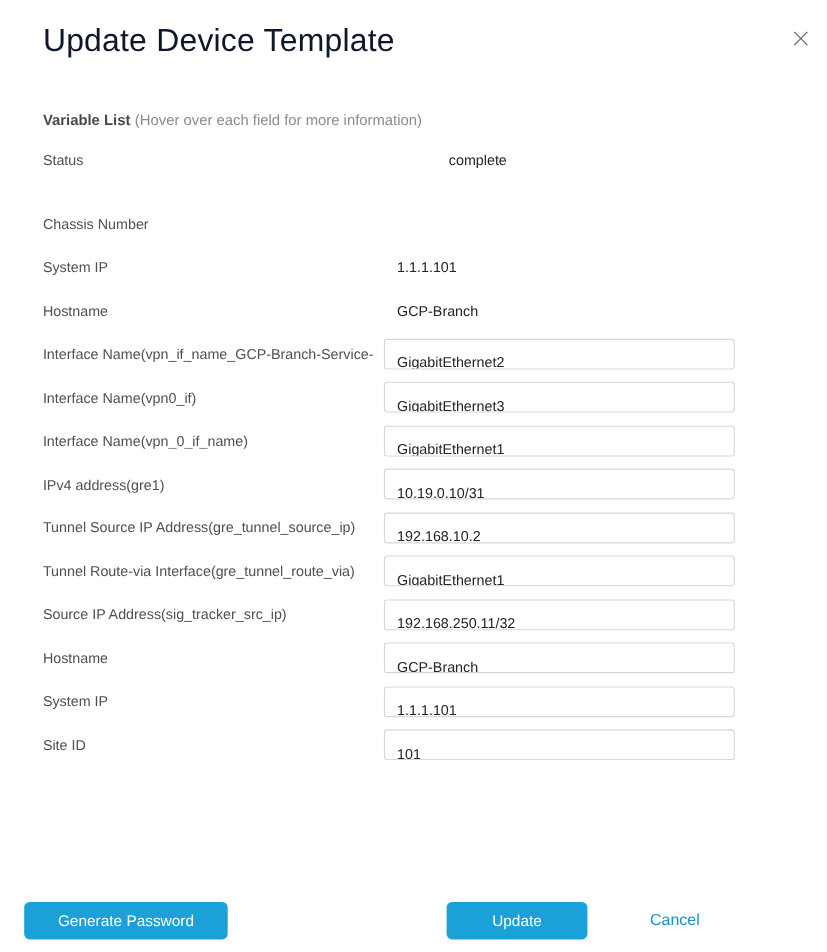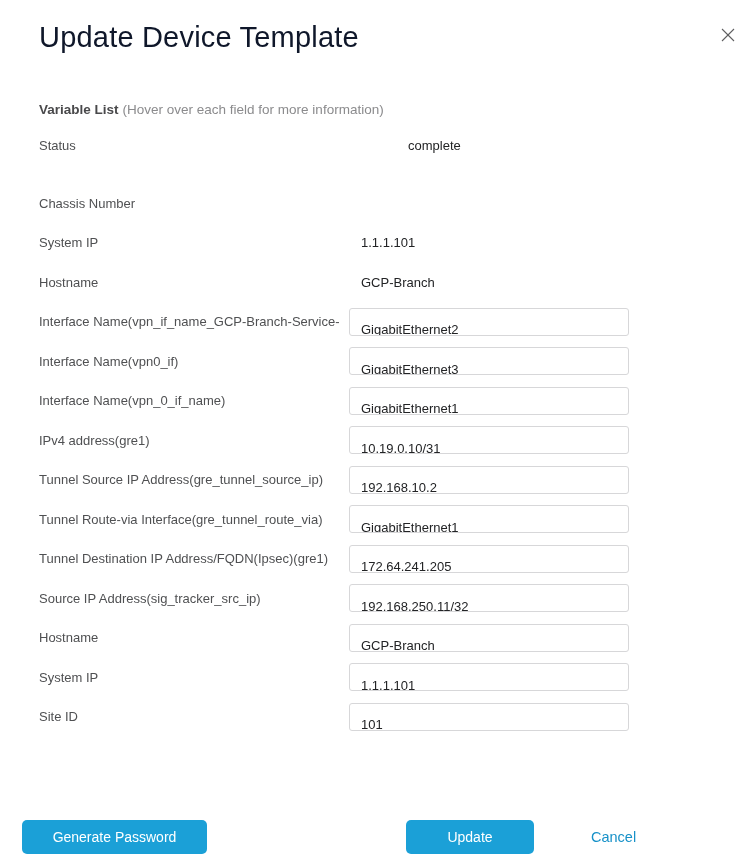--- a/index.html
+++ b/index.html
@@ -58,21 +58,21 @@
 
   .row-value-static {
     font-size: 13px;
     color: #222325;
     padding-left: 12px;
     white-space: nowrap;
     text-align: right;
   }
 
   .row-input {
-    width: 280px;
+    width: 319px;
     height: 28px;
     border: 1px solid #d7d7d9;
     border-radius: 3px;
     background: #fff;
     padding: 16px 10px 0 11px;
     font-family: "Liberation Sans", "DejaVu Sans", sans-serif;
     font-size: 13px;
     color: #222325;
     outline: none;
   }
@@ -168,24 +168,20 @@
     <div class="row">
       <div class="row-label">Tunnel Source IP Address(gre_tunnel_source_ip)</div>
       <input class="row-input" type="text" value="192.168.10.2" style="">
     </div>
 
     <div class="row">
       <div class="row-label">Tunnel Route-via Interface(gre_tunnel_route_via)</div>
       <input class="row-input" type="text" value="GigabitEthernet1" style="">
     </div>
 
-    <div class="row">
-      <div class="row-label">Tunnel Destination IP Address/FQDN(Ipsec)(gre1)</div>
-      <input class="row-input" type="text" value="172.64.241.205" style="">
-    </div>
 
     <div class="row">
       <div class="row-label">Source IP Address(sig_tracker_src_ip)</div>
       <input class="row-input" type="text" value="192.168.250.11/32" style="">
     </div>
 
     <div class="row">
       <div class="row-label">Hostname</div>
       <input class="row-input" type="text" value="GCP-Branch" style="">
     </div>

